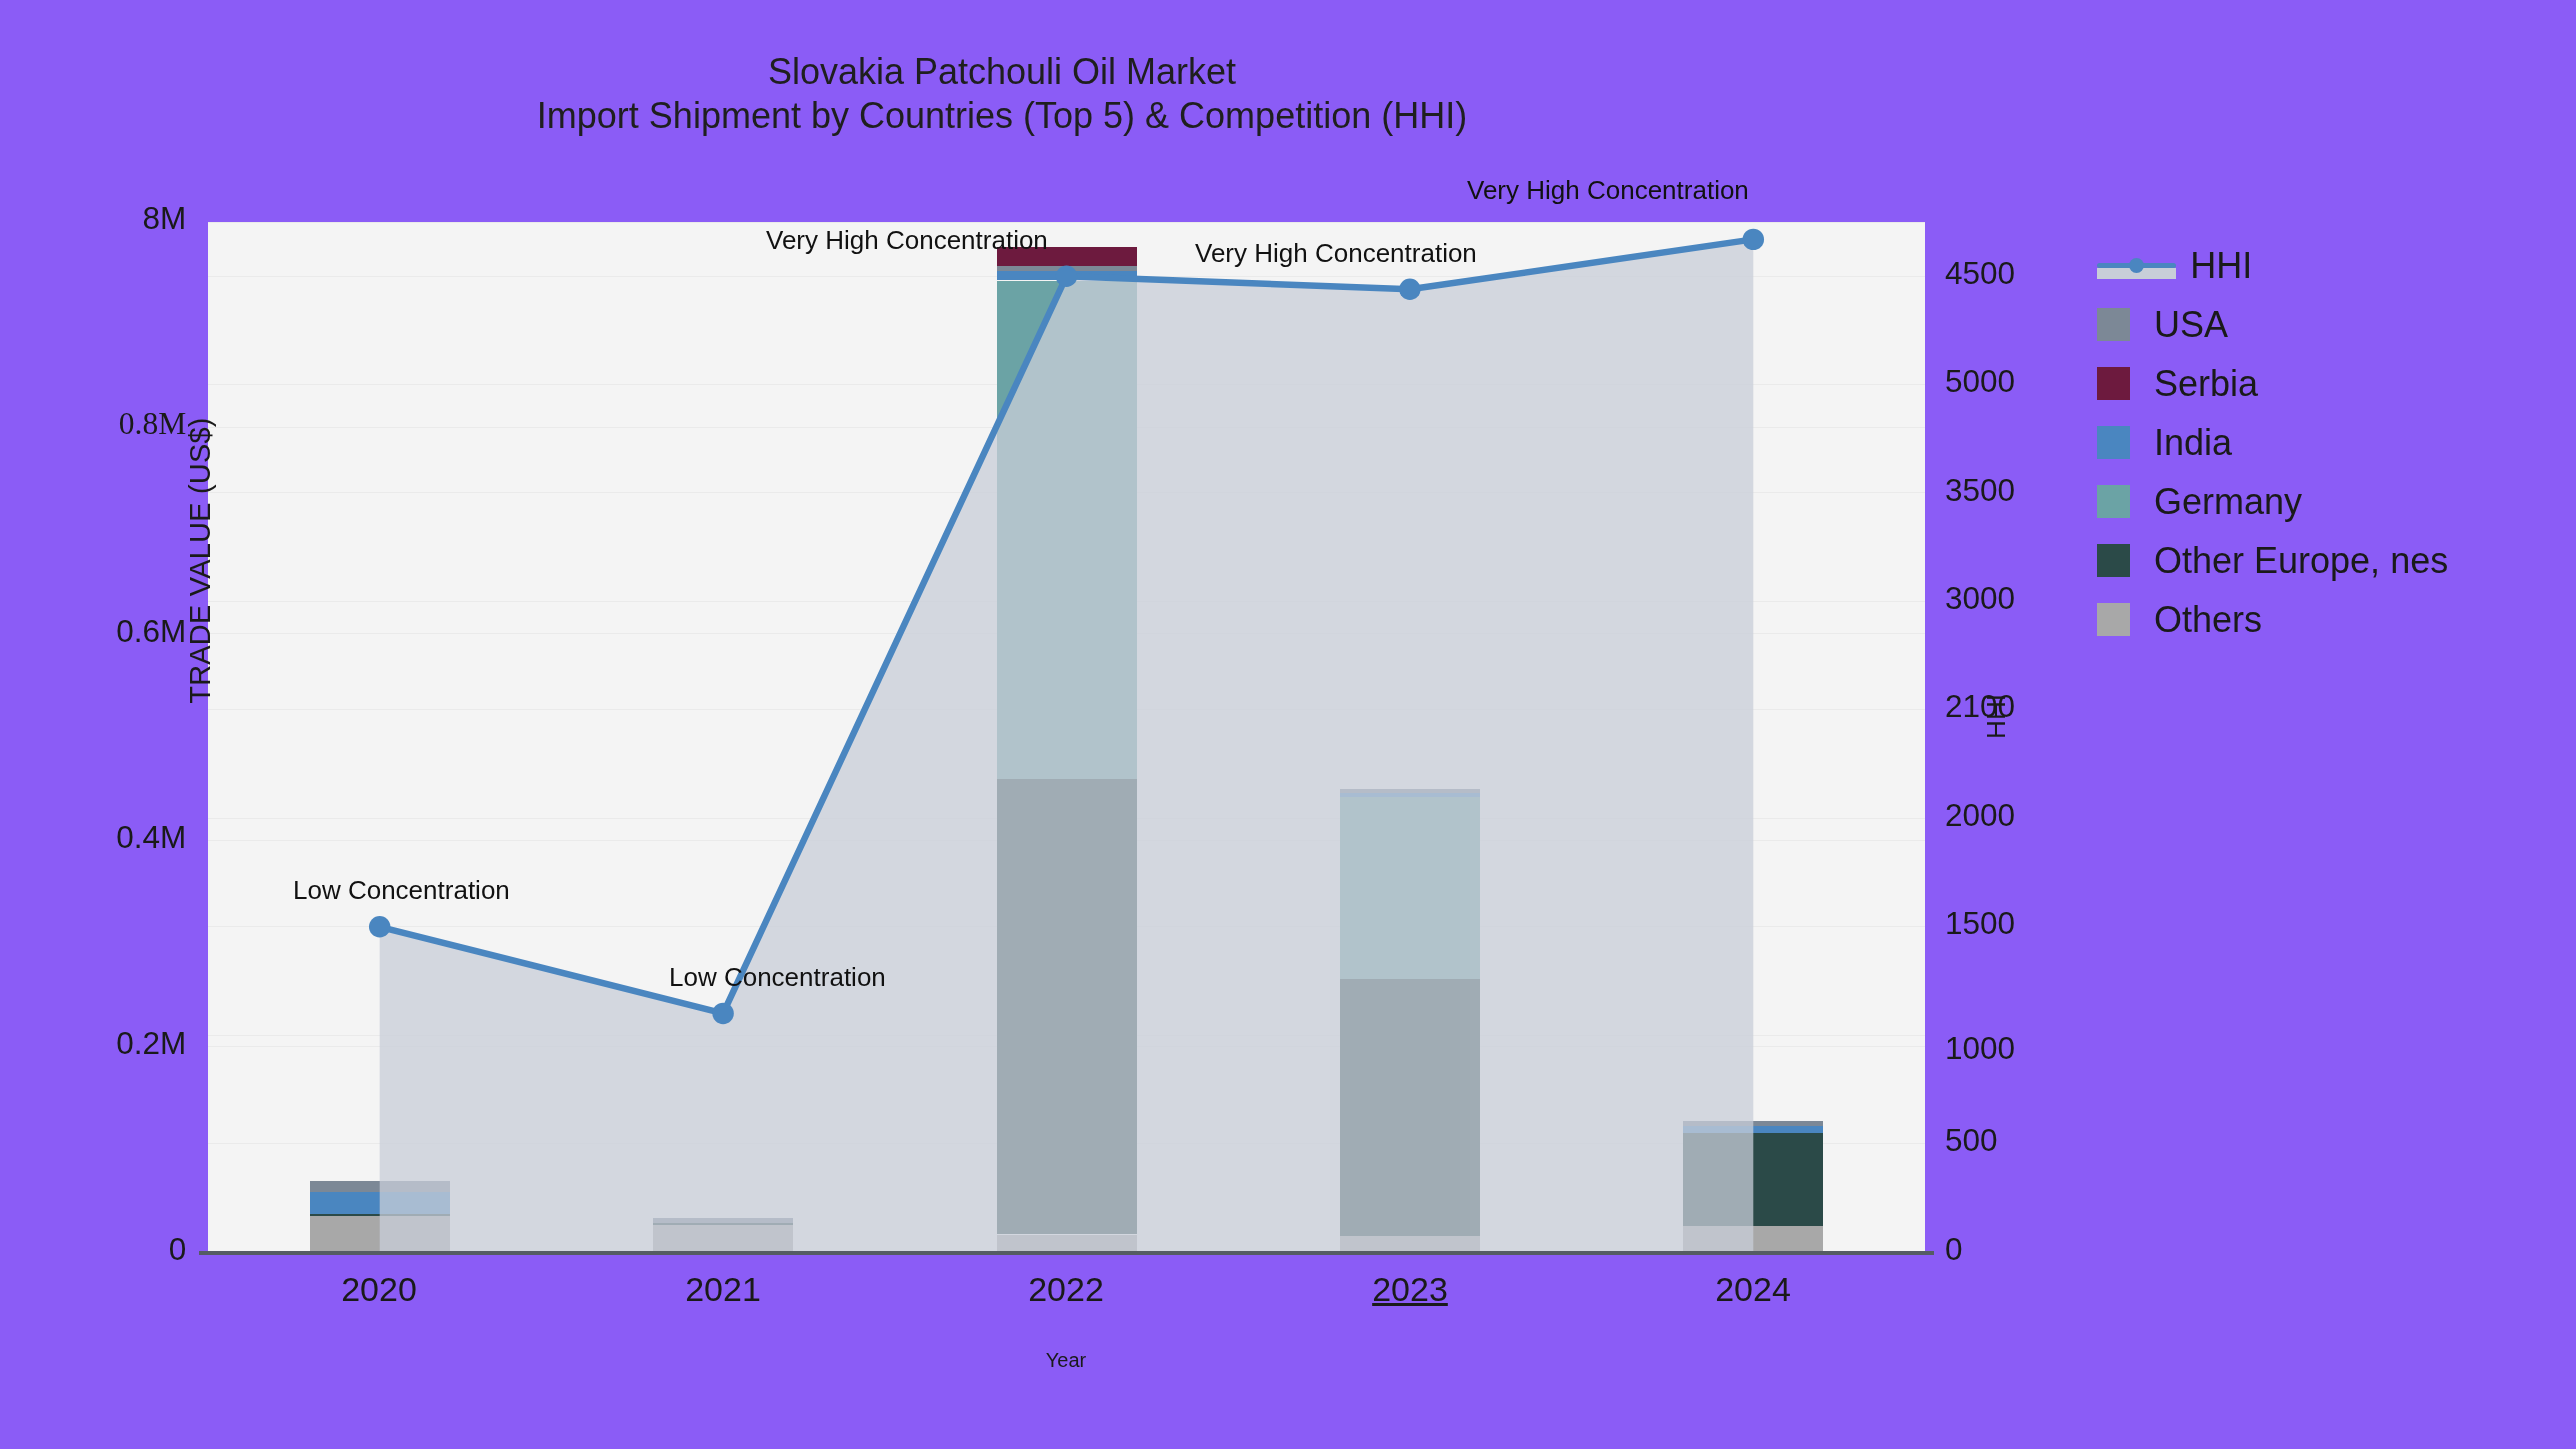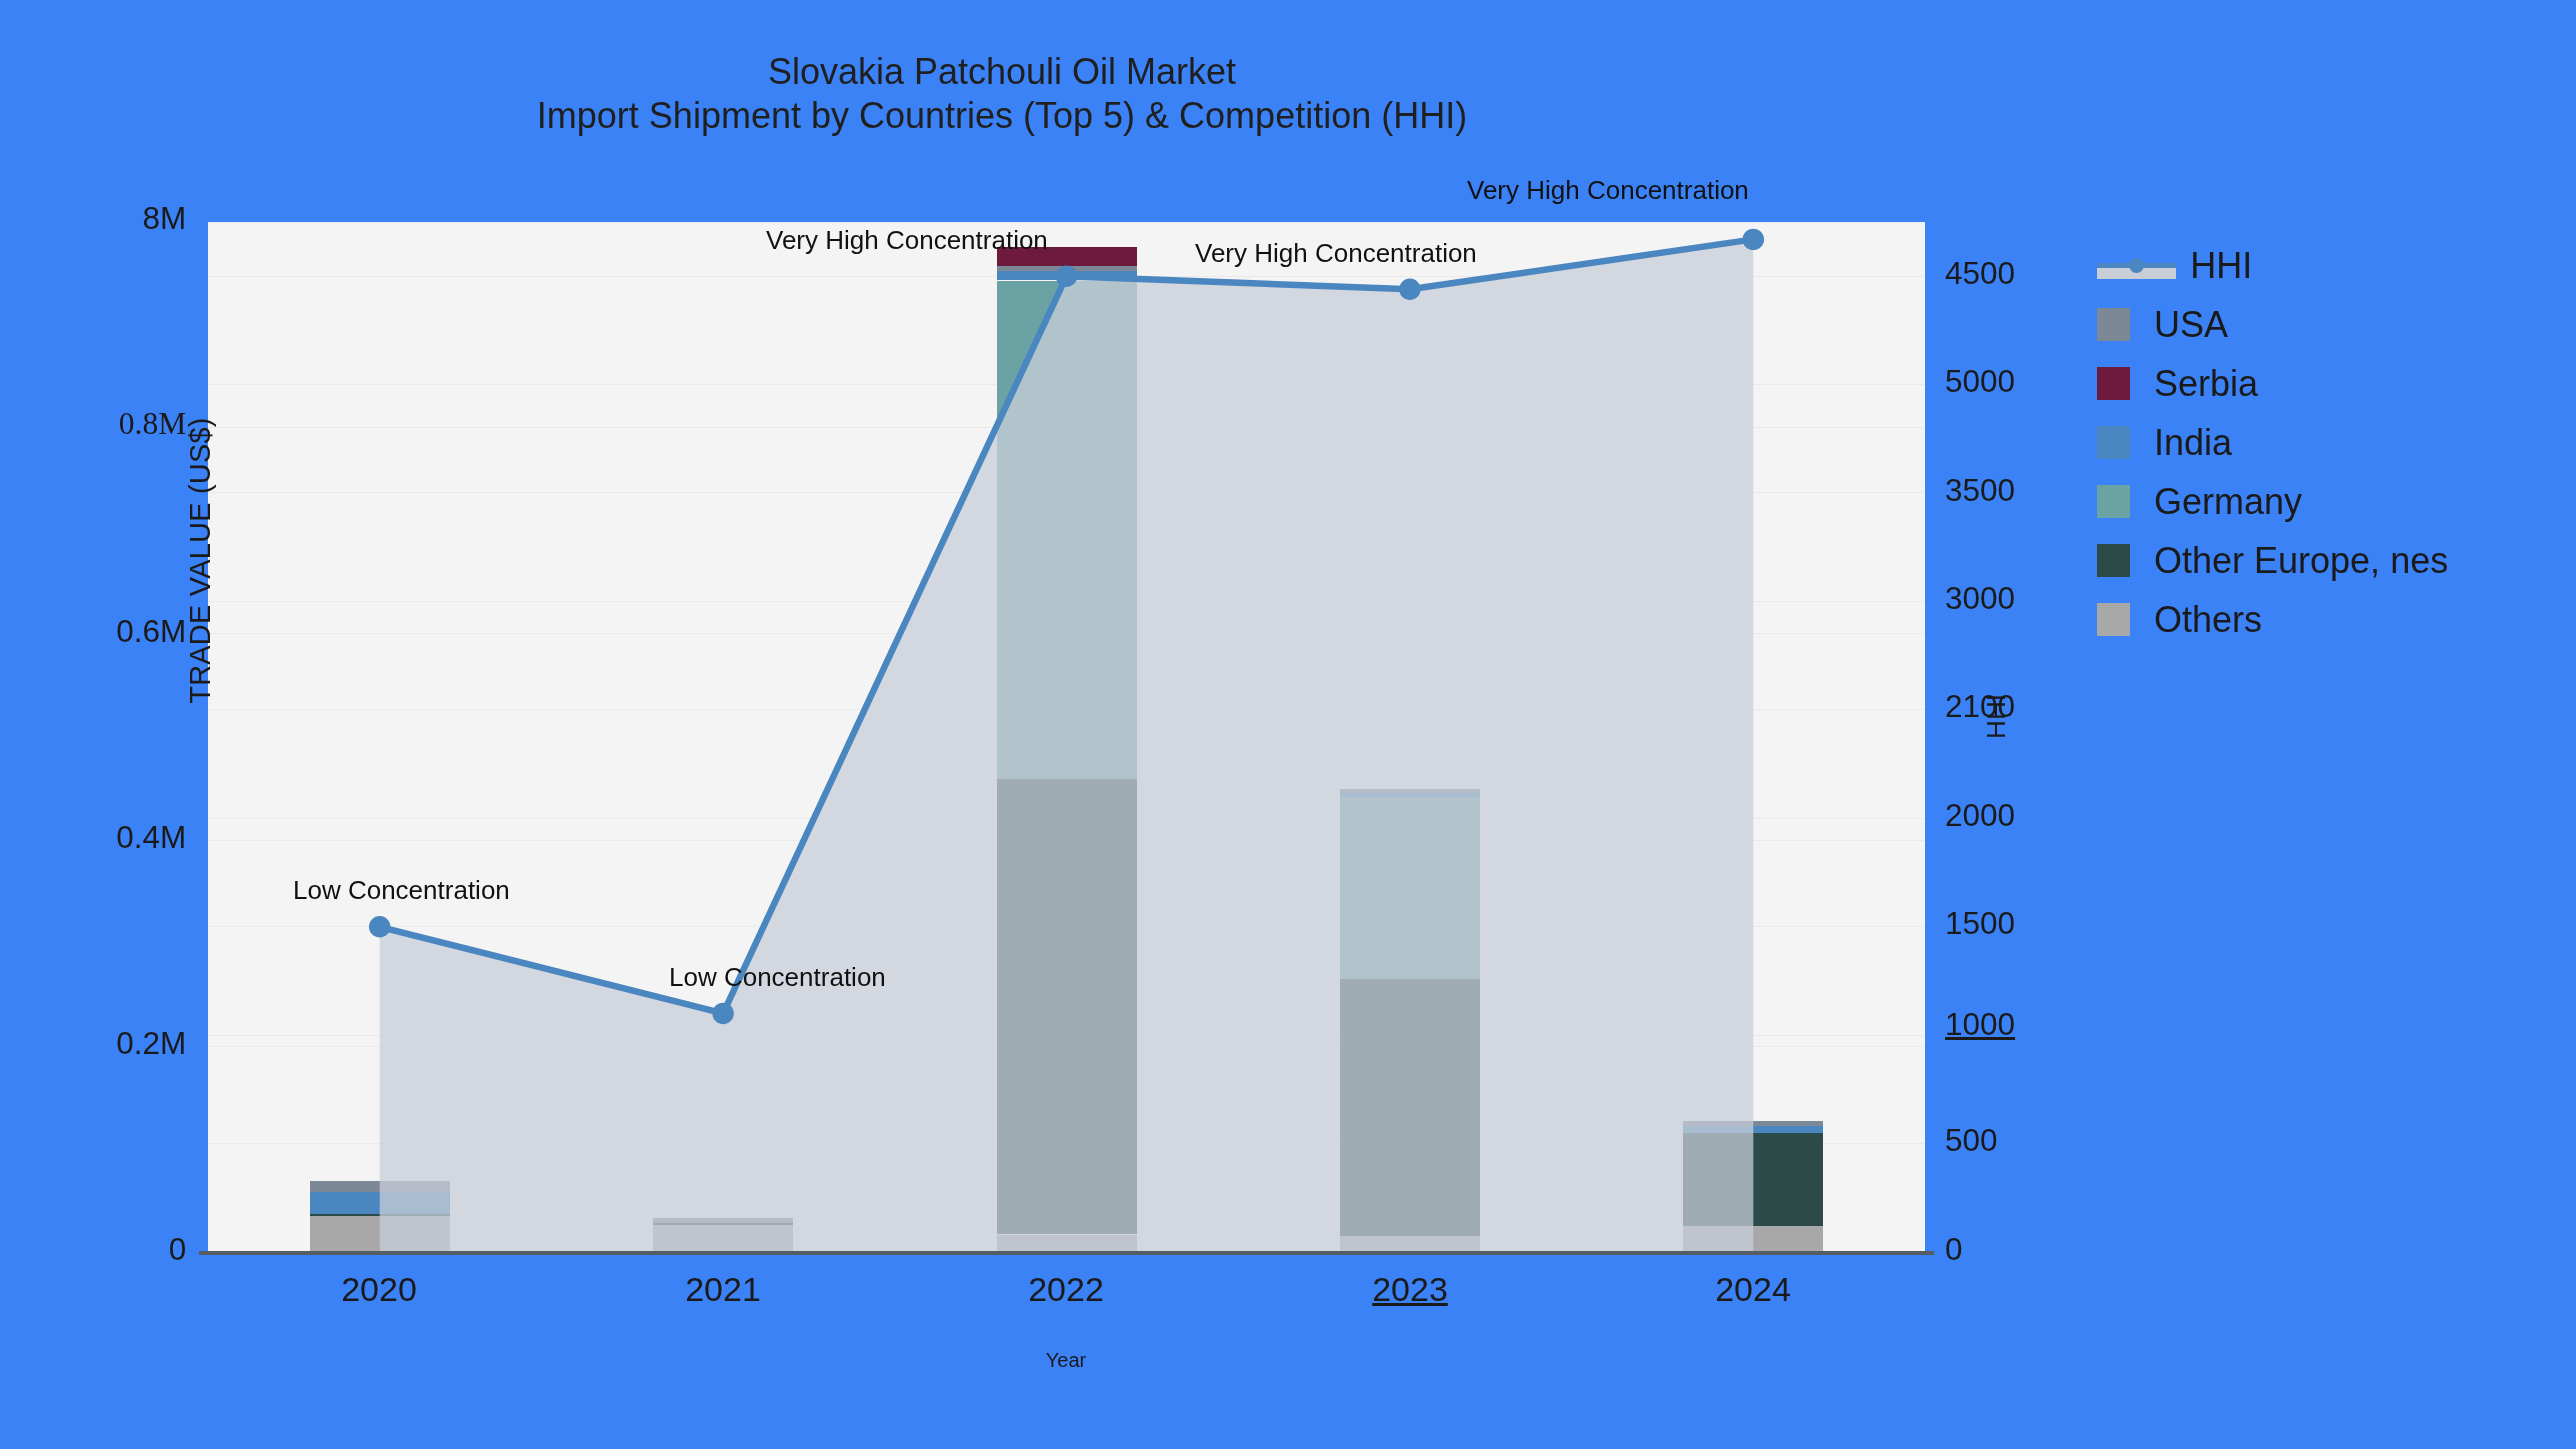--- a/index.html
+++ b/index.html
@@ -1,17 +1,17 @@
 <!DOCTYPE html>
 <html style="font-size:11.4px"><head>
 <meta charset="utf-8">
 <style>
   html,body{margin:0;padding:0;background:#ffffff;}
   body{width:2576px;height:1449px;font-family:"Liberation Sans",sans-serif;color:#1a1a1a;overflow:hidden;}
-  #root{position:relative;width:2576px;height:1449px;background:#3b82f6;}
+  #root{position:relative;width:2576px;height:1449px;background:#8b5cf6;}
 
   
   .title-block{position:absolute;left:0;top:50px;width:2004px;text-align:center;}
   .title-line{font-size:36px;color:#1f1f1f;line-height:1.22;font-weight:400;}
 
   
   .plot{position:absolute;left:208px;top:222px;width:1717px;height:1030px;background:#f4f4f4;overflow:hidden;}
   .gridline{position:absolute;left:0;width:100%;height:1.4px;background:#eaeaea;}
 
   
@@ -117,21 +117,21 @@
       <div class="ytick-left" style="left: 7.2px; top: 819px;">0.4M</div>
       <div class="ytick-left" style="left: 7.2px; top: 613px;">0.6M</div>
       <div class="ytick-left" style="left: 7.2px; top: 406px; font-family: Liberation Serif, serif;">0.8M</div>
       <div class="ytick-left" style="left: 7.2px; top: 200px;">8M</div>
     </div>
   <div class="ytitle-left">TRADE VALUE (US$)</div>
 
   <div id="ylabels-right">
       <div class="ytick-right" style="top: 1231px;">0</div>
       <div class="ytick-right" style="top: 1122px;">500</div>
-      <div class="ytick-right" style="top: 1006px; text-decoration: underline;">1000</div>
+      <div class="ytick-right" style="top: 1030px;">1000</div>
       <div class="ytick-right" style="top: 905px;">1500</div>
       <div class="ytick-right" style="top: 797px;">2000</div>
       <div class="ytick-right" style="top: 688px;">2100</div>
       <div class="ytick-right" style="top: 580px;">3000</div>
       <div class="ytick-right" style="top: 472px;">3500</div>
       <div class="ytick-right" style="top: 363px;">5000</div>
       <div class="ytick-right" style="top: 255px;">4500</div>
     </div>
   <div class="ytitle-right">HHI</div>
 

